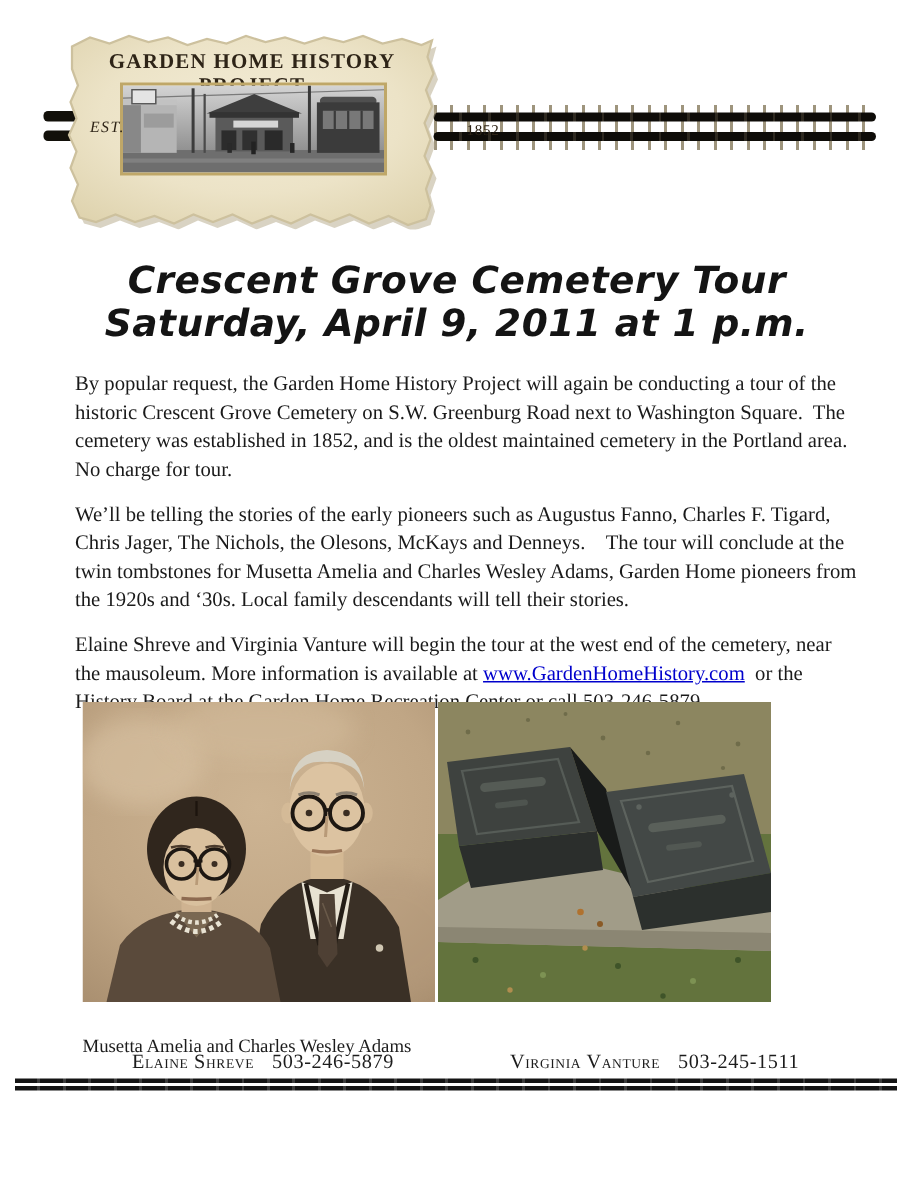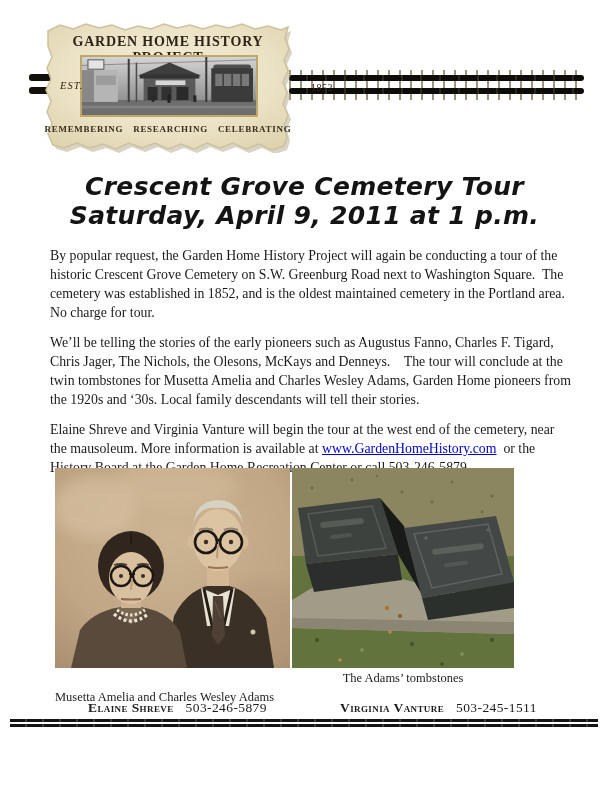--- a/index.html
+++ b/index.html
@@ -47,21 +47,21 @@
   .photo{position:absolute;top:468px;height:200px;}
   .photo svg{display:block;width:100%;height:100%;}
   .photo-left{left:55px;width:235px;}
   .photo-right{left:292px;width:222px;}
   .caption{position:absolute;top:671px;font-size:12.5px;color:#1c1c1c;}
   .caption-left{left:55px;margin-top:19px;}
   .caption-right{left:292px;width:222px;text-align:center;}
 
   
   .contact{position:absolute;top:700px;font-size:13.5px;letter-spacing:0.4px;color:#1c1c1c;}
-  .contact .cname{font-variant:small-caps;margin-right:12px;font-weight:bold;}
+  .contact .cname{font-variant:small-caps;margin-right:12px;}
   .contact-1{left:88px;} .contact-2{left:340px;}
   .rule{position:absolute;left:10px;top:719px;width:588px;}
   .rule .bar{height:3px;background:repeating-linear-gradient(90deg,#141414 0 15px,#3c3c3c 15px 17px);}
   .rule .bar+.bar{margin-top:2px;}
   .footer-script{position:absolute;left:0;top:727px;width:100%;text-align:center;
         font-family:"DejaVu Serif",serif;font-style:italic;font-size:24px;
         letter-spacing:1px;word-spacing:3px;color:#181818;}
 </style>
 </head>
 <body>
@@ -128,21 +128,20 @@
         <rect x="46" y="2" width="2" height="46" fill="#3c3c3c"></rect>
         <rect x="54" y="6" width="1.5" height="42" fill="#4a4a4a"></rect>
         <rect x="124" y="0" width="2" height="48" fill="#383838"></rect>
         <rect x="86" y="40" width="3" height="9" fill="#222222"></rect>
         <rect x="70" y="41" width="3" height="7" fill="#2a2a2a"></rect>
         <rect x="112" y="41" width="3" height="7" fill="#262626"></rect>
       </svg>
     </div>
     <span class="logo-est">EST.</span>
     <span class="logo-year">1852</span>
-    <div class="logo-tagline">REMEMBERING RESEARCHING CELEBRATING</div>
   </div>
 
   <div class="heading">
     <div>Crescent Grove Cemetery Tour</div>
     <div>Saturday, April 9, 2011 at 1 p.m.</div>
   </div>
 
   <div class="bodytext">
     <p>By popular request, the Garden Home History Project will again be conducting a tour of the historic Crescent Grove Cemetery on S.W. Greenburg Road next to Washington Square.  The cemetery was established in 1852, and is the oldest maintained cemetery in the Portland area.   No charge for tour.</p>
     <p>We’ll be telling the stories of the early pioneers such as Augustus Fanno, Charles F. Tigard, Chris Jager, The Nichols, the Olesons, McKays and Denneys.    The tour will conclude at the twin tombstones for Musetta Amelia and Charles Wesley Adams, Garden Home pioneers from the 1920s and ‘30s. Local family descendants will tell their stories.</p>
@@ -253,21 +252,20 @@
           <circle cx="48" cy="192" r="1.8" fill="#b08d4f"></circle>
         <circle cx="98" cy="164" r="1.8" fill="#b08d4f"></circle>
           <circle cx="150" cy="196" r="1.8" fill="#3f5429"></circle>
         <circle cx="95" cy="140" r="2.2" fill="#b0722f"></circle>
           <circle cx="108" cy="148" r="2" fill="#8a5a26"></circle>
       </g>
     </svg>
   </div>
 
   <div class="caption caption-left">Musetta Amelia and Charles Wesley Adams</div>
-  <div class="caption caption-right">The Adams’ tombstones</div>
 
   <div class="contact contact-1"><span class="cname">Elaine Shreve</span><span class="cphone">503-246-5879</span></div>
   <div class="contact contact-2"><span class="cname">Virginia Vanture</span><span class="cphone">503-245-1511</span></div>
 
   <div class="rule">
     <div class="bar"></div>
     <div class="bar"></div>
   </div>
 
 </div>

